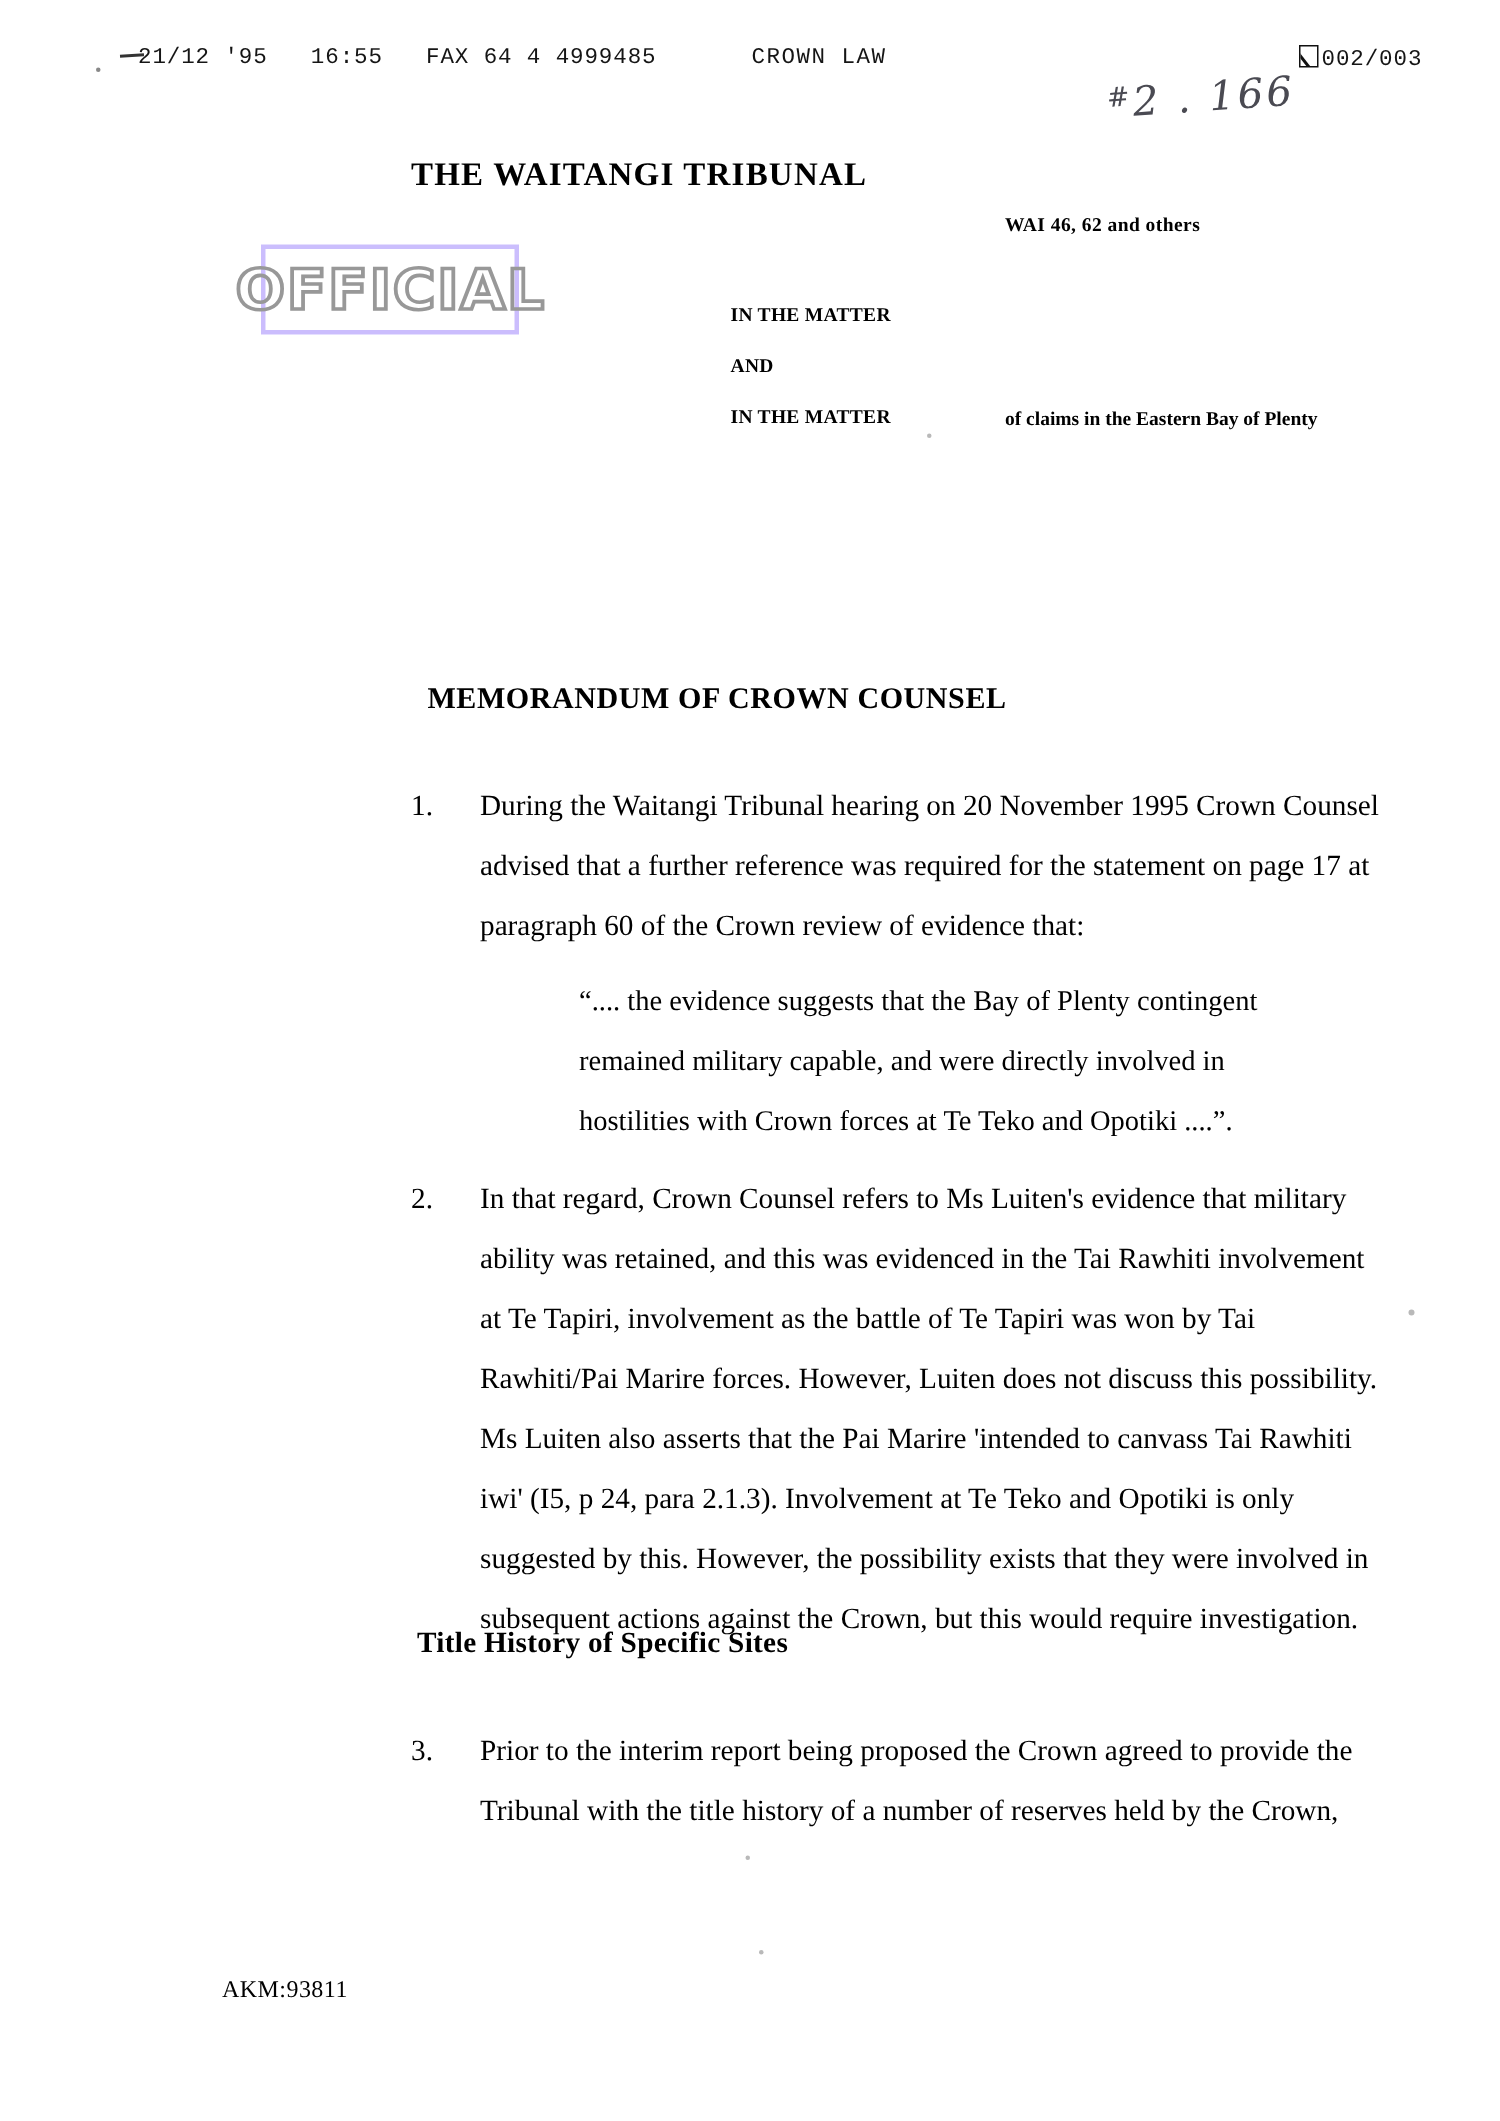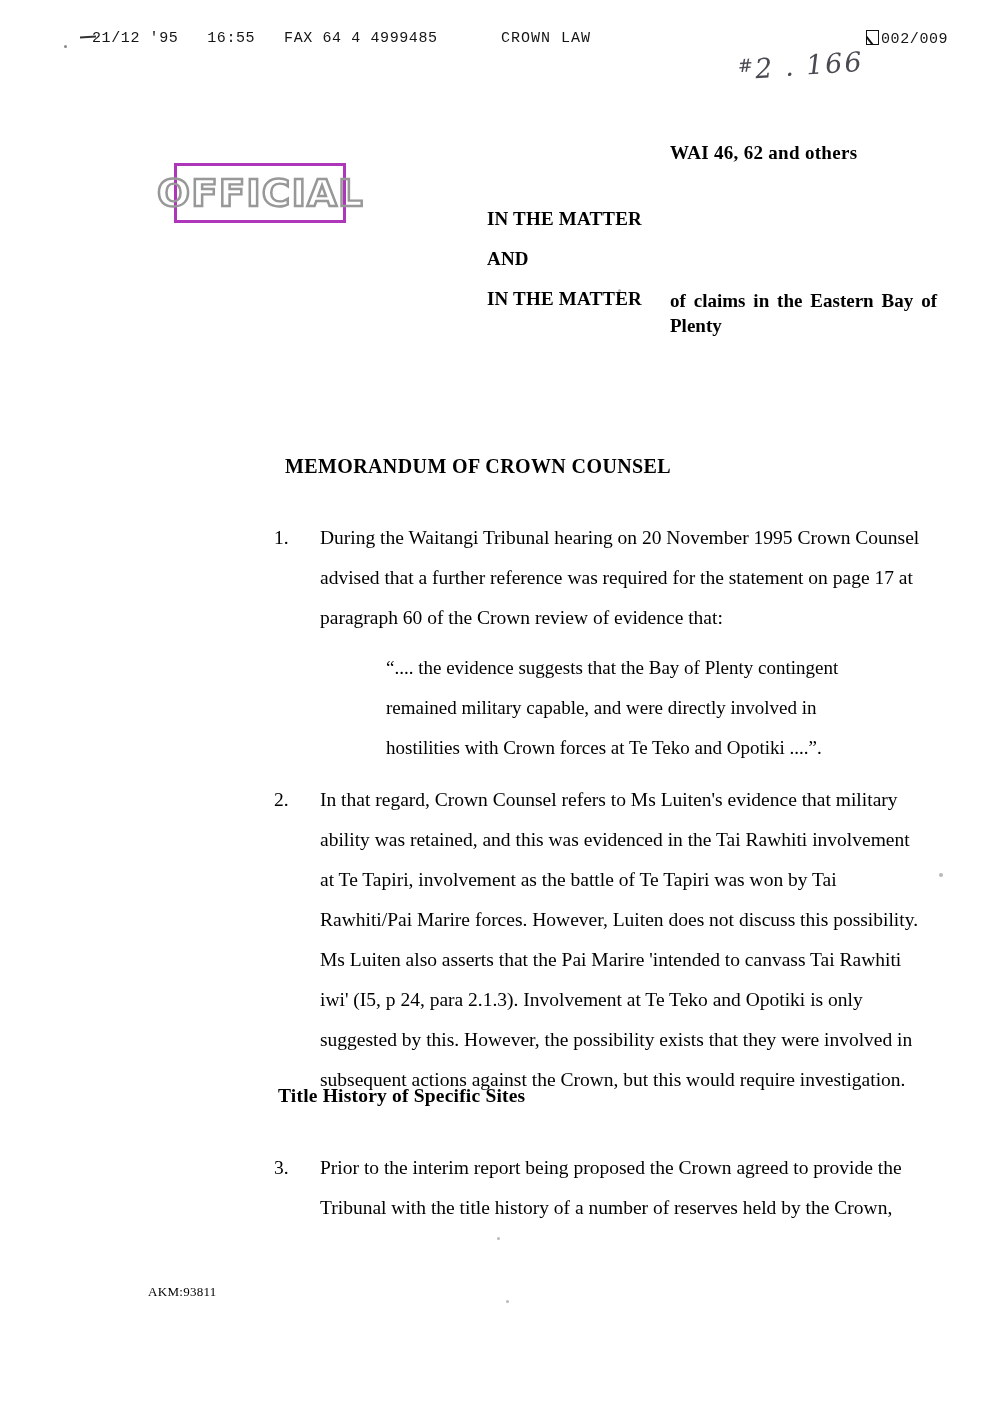--- a/index.html
+++ b/index.html
@@ -120,21 +120,21 @@
     white-space: nowrap;
   }
 
   
   .stamp {
     position: absolute;
     left: 174px;
     top: 163px;
     width: 172px;
     height: 60px;
-    border: 3px solid #a21caf;
+    border: 3px solid #c4b5fd;
     box-sizing: border-box;
     display: flex;
     align-items: center;
     justify-content: center;
     opacity: 0.88;
   }
   .stamp-text {
     font-family: "DejaVu Sans", sans-serif;
     font-size: 37px;
     font-weight: bold;
@@ -145,21 +145,21 @@
     line-height: 1;
     white-space: nowrap;
   }
 
   
   .case-block {
     position: absolute;
     left: 487px;
     top: 142px;
     width: 450px;
-    font-size: 19px;
+    font-size: 13px;
     font-weight: bold;
   }
   .case-wai {
     margin-left: 183px;
     letter-spacing: 0.3px;
     white-space: nowrap;
   }
   .case-row {
     display: flex;
     margin-top: 44px;
@@ -231,22 +231,22 @@
     font-size: 19.5px;
     font-weight: bold;
     letter-spacing: 0.2px;
     white-space: nowrap;
   }
 
   
   .footer-ref {
     position: absolute;
     left: 148px;
-    top: 1284px;
-    font-size: 13px;
+    top: 1318px;
+    font-size: 16px;
     letter-spacing: 0.3px;
     white-space: nowrap;
   }
 
   
   .speck {
     position: absolute;
     background: #b9b9b9;
     border-radius: 50%;
   }
@@ -254,25 +254,26 @@
 </head>
 <body>
 
 <div id="page">
 
   <div class="fax-header">
     <div class="fax-speck"></div>
     <div class="fax-dash"></div>
     <div class="fax-datetime">21/12 '95   16:55   FAX 64 4 4999485</div>
     <div class="fax-org">CROWN LAW</div>
-    <div class="fax-pages"><span class="page-glyph"></span><span>002/009</span></div>
+    <div class="fax-pages"><span class="page-glyph"></span><span>002/003</span></div>
   </div>
 
   <div class="handwriting"><span class="hash">#</span><span>2 . 166</span></div>
 
+  <div class="tribunal-title">THE WAITANGI TRIBUNAL</div>
 
   <div class="stamp">
     <div class="stamp-text">OFFICIAL</div>
   </div>
 
   <div class="case-block">
     <div class="case-wai">WAI 46, 62 and others</div>
 
     <div class="case-row">
       <div class="case-label">IN THE MATTER</div>

